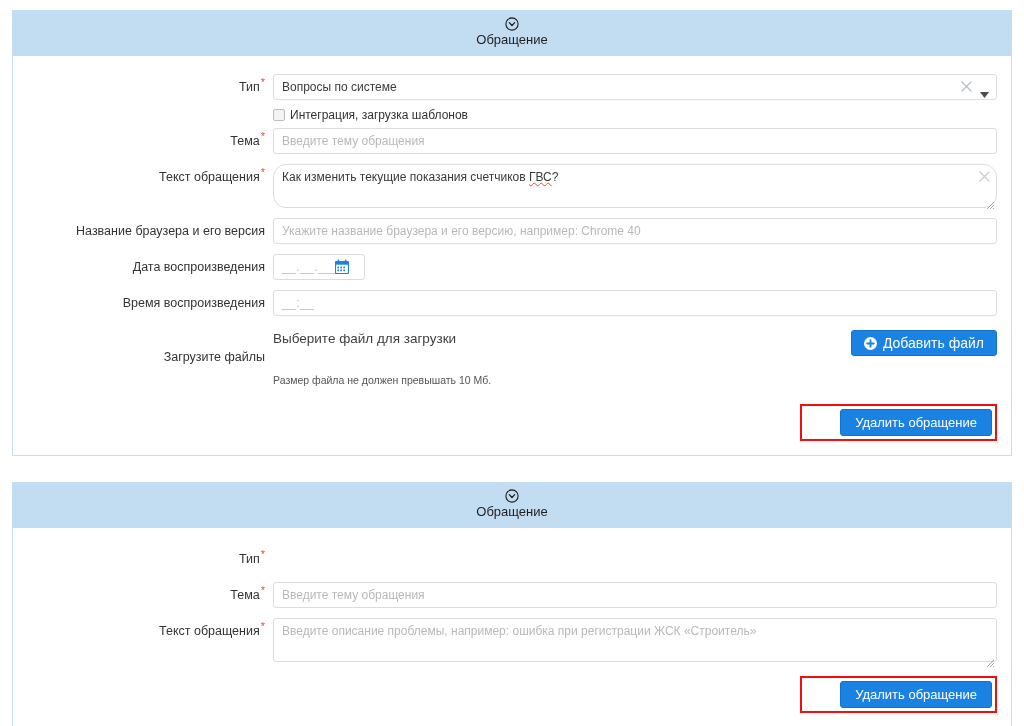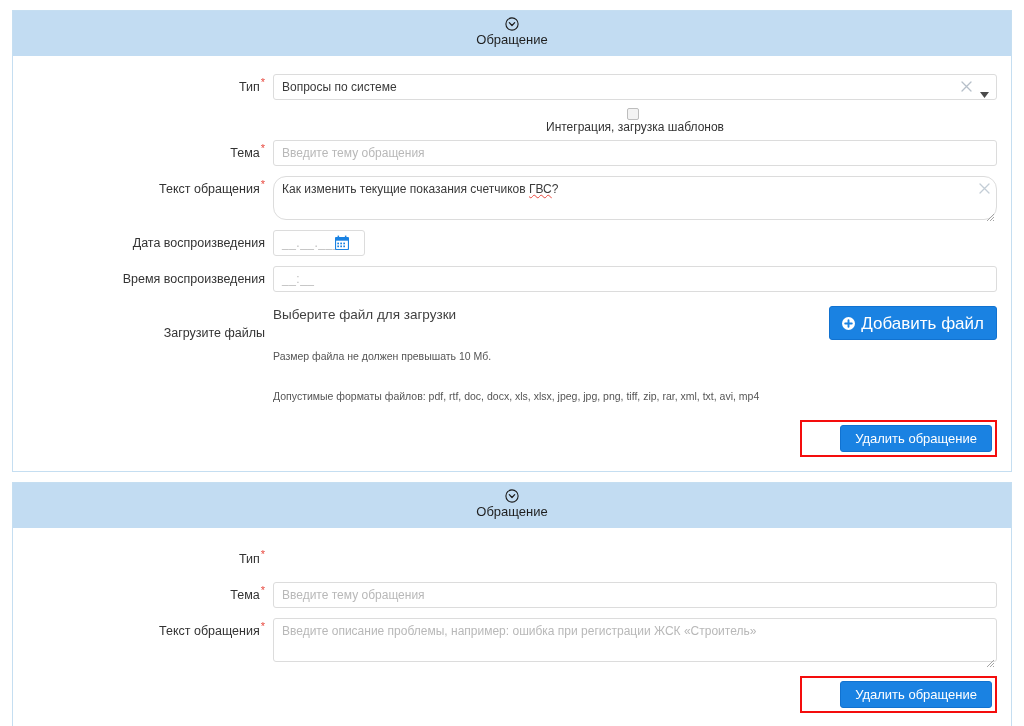--- a/index.html
+++ b/index.html
@@ -178,27 +178,27 @@
     font-size: 10.5px;
     color: #555;
     line-height: 15px;
     margin-top: 25px;
   }
 
   .btn {
     display: inline-flex;
     align-items: center;
     justify-content: center;
-    height: 34px;
+    height: 26px;
     border: 1px solid #1172d0;
     border-radius: 3px;
     background: #1a82e2;
     color: #fff;
     font-family: "Liberation Sans", sans-serif;
-    font-size: 17px;
+    font-size: 14px;
     padding: 0 12px;
     cursor: pointer;
     white-space: nowrap;
     line-height: 1;
   }
   .btn .plus-icon {
     width: 13px; height: 13px;
     margin-right: 6px;
     flex: 0 0 13px;
   }
@@ -251,21 +251,21 @@
           <span class="ico-caret">
             <svg width="9" height="6" viewBox="0 0 9 6">
                 <path d="M0 0 L9 0 L4.5 6 Z" fill="#4a4a4a"></path>
               </svg>
           </span>
         </div>
       </div>
 
       <div class="row tight">
         <div class="lbl"></div>
-        <div class="fld chk-row" style="padding-top:2px;flex-direction:column;">
+        <div class="fld chk-row" style="padding-top:2px;">
           <span class="chk-box"></span>
           <span class="chk-lbl">Интеграция, загрузка шаблонов</span>
         </div>
       </div>
 
       <div class="row">
         <div class="lbl"><span>Тема</span><span class="req">*</span></div>
         <div class="fld">
           <input class="inp" placeholder="Введите тему обращения" style="">
         </div>
@@ -283,20 +283,26 @@
             </svg>
           </span>
           <span class="grip">
             <svg width="10" height="10" viewBox="0 0 10 10">
               <path d="M9 2 L2 9 M9 5 L5 9 M9 8 L8 9" stroke="#9b9b9b" stroke-width="0.9"></path>
             </svg>
           </span>
         </div>
       </div>
 
+      <div class="row">
+        <div class="lbl">Название браузера и его версия</div>
+        <div class="fld">
+          <input class="inp" placeholder="Укажите название браузера и его версию, например: Chrome 40" style="">
+        </div>
+      </div>
 
       <div class="row">
         <div class="lbl">Дата воспроизведения</div>
         <div class="fld">
           <div style="position:relative; width:92px;">
             <input class="inp narrow" style="">
             <span class="mask-text">__.__.____</span>
             <span class="ico-cal">
               <svg width="14" height="15" viewBox="0 0 14 15">
                 <rect x="0.5" y="2.5" width="13" height="12" rx="1" fill="#ffffff" stroke="#1a82e2" stroke-width="1.2"></rect>
@@ -322,21 +328,20 @@
           <span class="mask-text">__:__</span>
         </div>
       </div>
 
       <div class="row" style="margin-top:14px; margin-bottom:6px;">
         <div class="lbl" style="line-height:normal; padding-top:20px;">Загрузите файлы</div>
         <div class="fld upload-wrap">
           <div class="upload-left">
             <div class="upload-title">Выберите файл для загрузки</div>
             <div class="upload-note">Размер файла не должен превышать 10 Мб.</div>
-            <div class="upload-note">Допустимые форматы файлов: pdf, rtf, doc, docx, xls, xlsx, jpeg, jpg, png, tiff, zip, rar, xml, txt, avi, mp4</div>
           </div>
           <div style="flex:0 0 auto; padding-left:12px; padding-top:0;">
             <button class="btn">
               <span class="plus-icon">
                 <svg width="13" height="13" viewBox="0 0 13 13">
                   <circle cx="6.5" cy="6.5" r="6.5" fill="#ffffff"></circle>
                   <path d="M6.5 3.2 V9.8 M3.2 6.5 H9.8" stroke="#1a82e2" stroke-width="1.9" stroke-linecap="round"></path>
                 </svg>
               </span>
               <span>Добавить файл</span>

